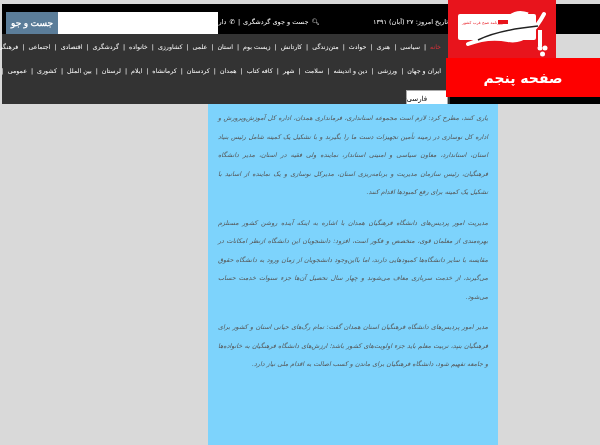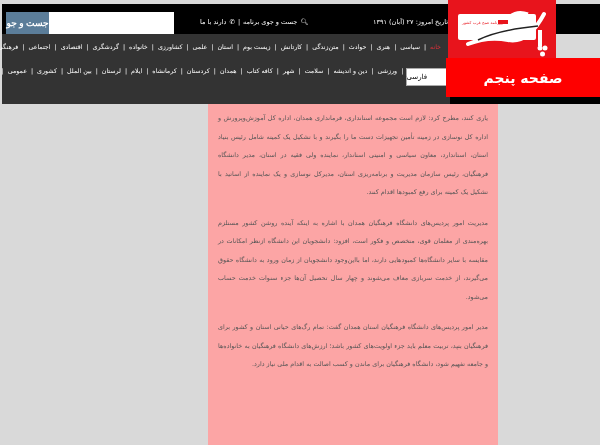--- a/index.html
+++ b/index.html
@@ -15,21 +15,21 @@
     }
     .header {
       position: absolute; left: 2px; top: 4px; width: 598px; height: 100px;
       background: #000;
     }
     .topbar {
       position: absolute; left: 0; top: 0; width: 448px; height: 30px;
       background: #000;
     }
     .search-box {
-      position: absolute; left: 4px; top: 8px; width: 168px; height: 22px;
+      position: absolute; left: 4px; top: 8px; width: 212px; height: 22px;
       display: flex; background: #fff; align-items: flex-end;
     }
     .search-btn {
       width: 52px; height: 22px; background: #5b7d99; color: #fff;
       font-size: 9px; font-weight: bold; display: flex; align-items: center; justify-content: center;
       border: none; cursor: pointer;
     }
     .search-input {
       flex: 1; border: none; height: 22px; background: #fff; font-size: 9px; padding: 0 4px;
       direction: rtl;
@@ -50,21 +50,21 @@
     .nav-row {
       position: absolute; right: 6px; direction: rtl;
       display: flex; gap: 0; color: #fff; font-size: 6.3px; white-space: nowrap;
     }
     .nav-row.r1 { top: 9px; }
     .nav-row.r2 { top: 33px; }
     .nav-item { color: #fff; cursor: pointer; padding: 0 3px; }
     .nav-item.active { color: #e0303a; }
     .nav-sep { color: #fff; padding: 0 1px; }
     .lang-select {
-      position: absolute; left: 404px; top: 64px; width: 38px; height: 18px;
+      position: absolute; left: 404px; top: 86px; width: 38px; height: 18px;
       background: #fff; border: 1px solid #aaa; font-size: 7px; direction: rtl;
       display: flex; align-items: center; justify-content: space-between; padding: 0 20px;
       cursor: pointer;
     }
     .lang-select .arrow { font-size: 6px; color: #333; }
     .logo-box {
       position: absolute; left: 446px; top: -4px; width: 108px; height: 62px;
       background: #e8141c;
     }
     .logo-inner {
@@ -83,39 +83,39 @@
     .page-banner {
       position: absolute; left: 446px; top: 58px; width: 154px; height: 39px;
       background: #fe0000;
       display: flex; align-items: center; justify-content: center;
     }
     .page-banner span {
       color: #fff; font-size: 14px; font-weight: bold; direction: rtl; margin-left: 0px;
     }
     .content {
       position: absolute; left: 208px; top: 104px; width: 290px; height: 341px;
-      background: #fca5a5; direction: rtl; padding: 5px 10px 0 10px;
-      color: #555; font-size: 6.4px; line-height: 18.5px; text-align: justify;
+      background: #7dd3fc; direction: rtl; padding: 5px 10px 0 10px;
+      color: #555; font-size: 6.4px; line-height: 18.5px; text-align: justify; font-style: italic;
     }
     .content p { margin-bottom: 12px; }
   </style>
 </head>
 <body>
 
 <div class="top-strip"></div>
 
 <div class="header">
   <div class="topbar">
     <div class="search-box">
       <button class="search-btn">جست و جو</button>
       <input class="search-input" type="text" placeholder="" style="">
     </div>
     <div class="top-links">
       <span>🔍︎</span>
-      <span>جست و جوی برنامه</span>
+      <span>جست و جوی گردشگری</span>
       <span class="sep">|</span>
       <span>✆</span>
       <span>دارند با ما</span>
     </div>
     <div class="date-text">تاریخ امروز: ۲۷ (آبان) ۱۳۹۱</div>
   </div>
 
   <div class="nav-area">
     <div class="nav-row r1">
       <span class="nav-item active">خانه</span>

